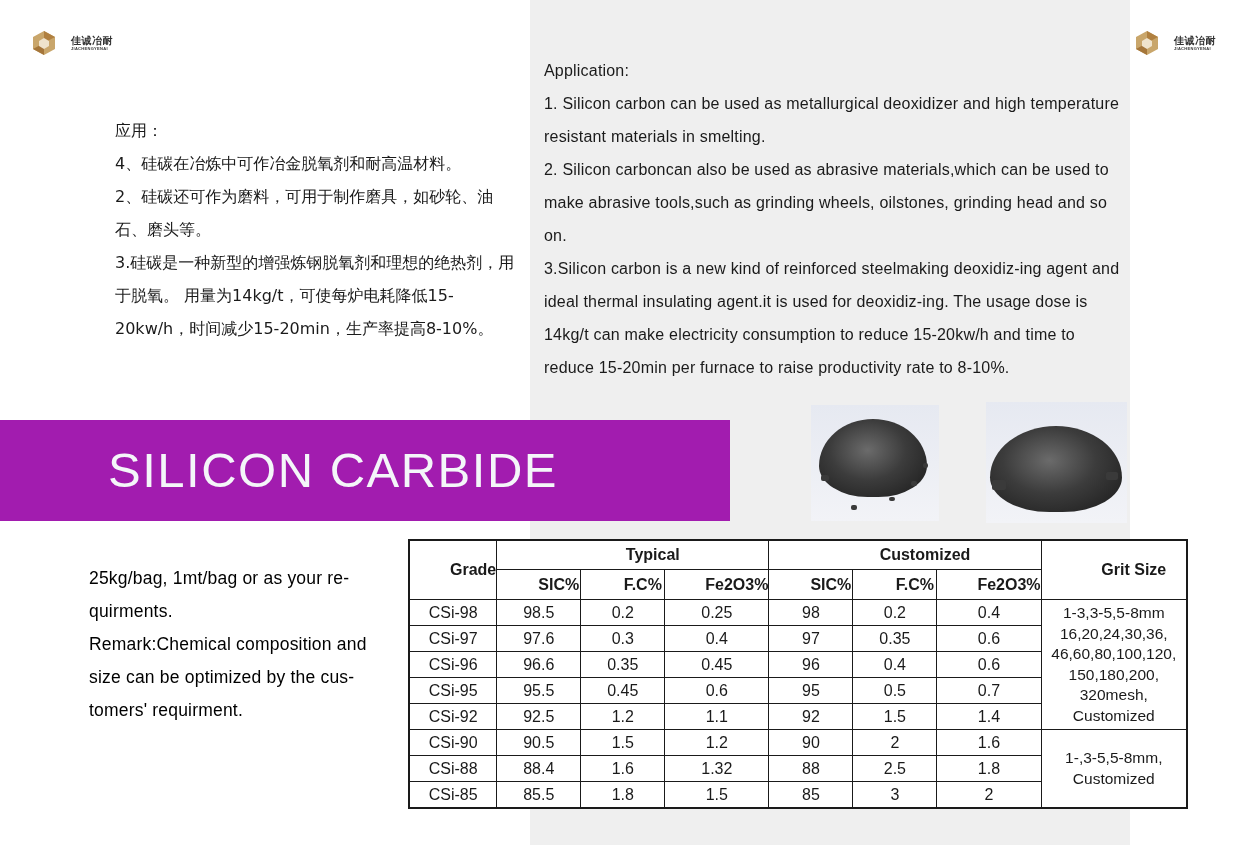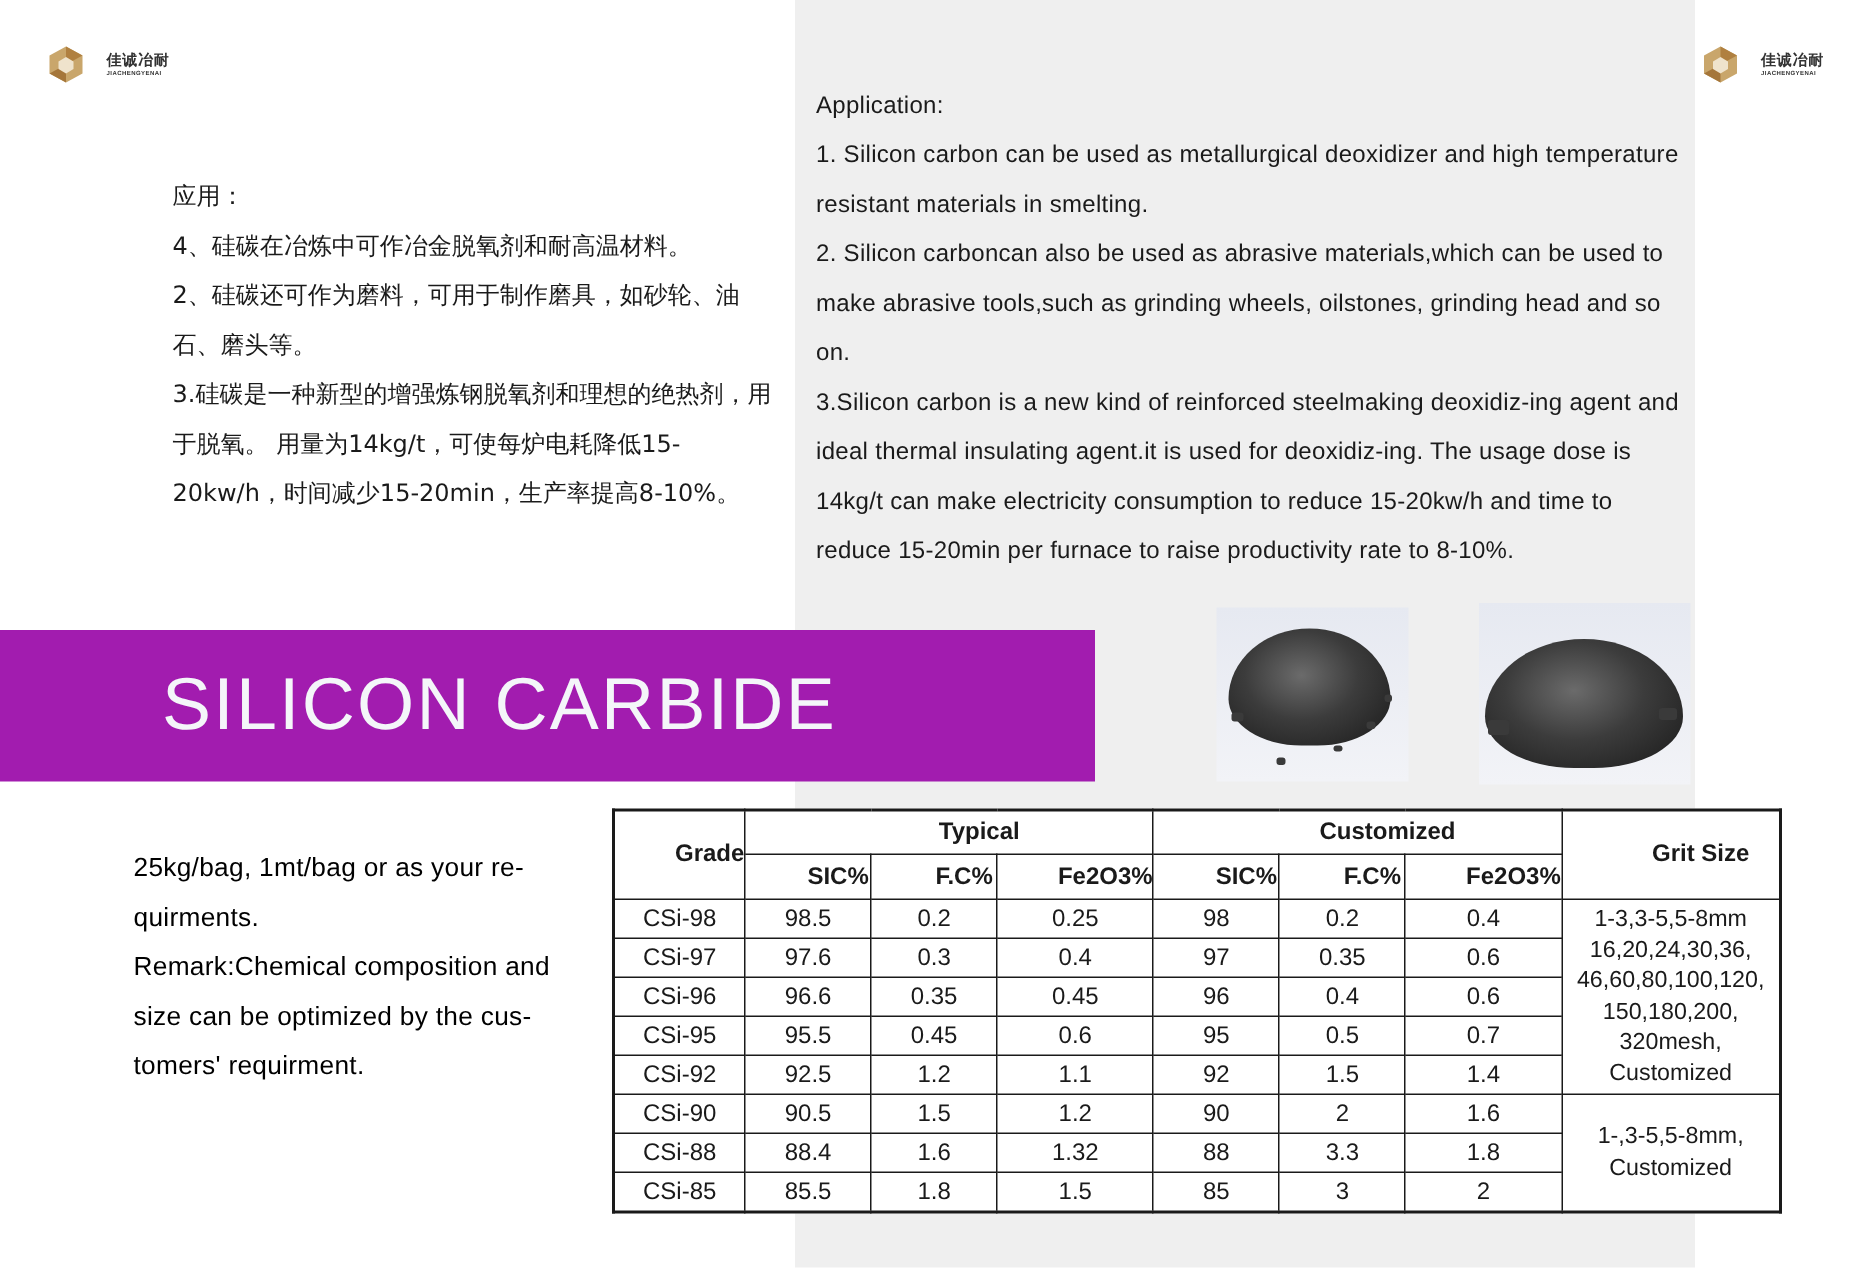--- a/index.html
+++ b/index.html
@@ -249,21 +249,21 @@
           <div>1-,3-5,5-8mm,</div>
           <div>Customized</div>
         </td>
       </tr>
       <tr>
         <td>CSi-88</td>
         <td>88.4</td>
         <td>1.6</td>
         <td>1.32</td>
         <td>88</td>
-        <td>3.3</td>
+        <td>2.5</td>
         <td>1.8</td>
       </tr>
       <tr>
         <td>CSi-85</td>
         <td>85.5</td>
         <td>1.8</td>
         <td>1.5</td>
         <td>85</td>
         <td>3</td>
         <td>2</td>

